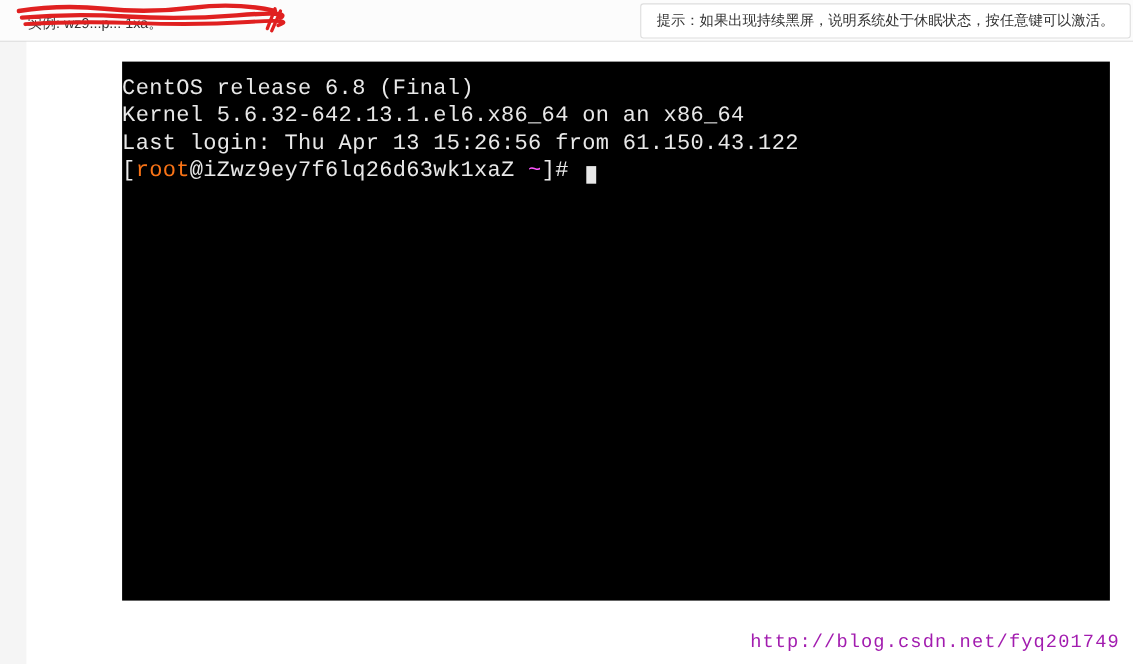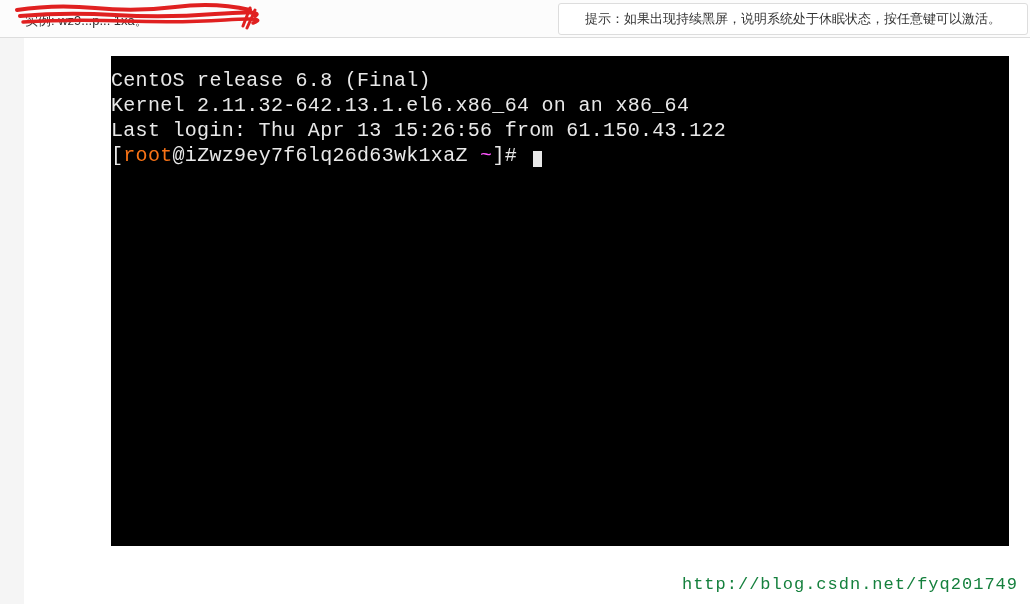--- a/index.html
+++ b/index.html
@@ -38,21 +38,21 @@
       top: -2px;
       left: -5px;
       width: 250px;
       height: 34px;
       pointer-events: none;
     }
     .hint-box {
       background: #fff;
       border: 1px solid #ddd;
       border-radius: 3px;
-      padding: 6px 26px;
+      padding: 6px 14px;
       font-size: 13px;
       color: #333;
       margin-right: 2px;
     }
     .content-area {
       position: absolute;
       top: 38px;
       left: 24px;
       right: 0;
       bottom: 0;
@@ -83,21 +83,21 @@
       width: 9px;
       height: 16px;
       background: #e8e8e8;
       vertical-align: text-bottom;
       margin-left: 4px;
     }
     .watermark {
       position: absolute;
       bottom: 10px;
       right: 12px;
-      color: #15803d;
+      color: #a21caf;
       font-family: "Courier New", monospace;
       font-size: 17px;
       letter-spacing: 1px;
     }
   </style>
 </head>
 <body>
 
 <div class="header">
   <div class="header-left">
@@ -108,21 +108,21 @@
       <path d="M8 20 Q 55 17, 110 19 T 210 18 T 238 21" stroke="#e02020" stroke-width="3.5" fill="none" stroke-linecap="round"></path>
       <path d="M235 6 L 228 24 M 240 8 L 232 26" stroke="#e02020" stroke-width="3" fill="none" stroke-linecap="round"></path>
     </svg>
   </div>
   <div class="hint-box">提示：如果出现持续黑屏，说明系统处于休眠状态，按任意键可以激活。</div>
 </div>
 
 <div class="content-area">
   <div class="terminal">
     <div class="terminal-line">CentOS release 6.8 (Final)</div>
-    <div class="terminal-line">Kernel 2.11.32-642.13.1.el6.x86_64 on an x86_64</div>
+    <div class="terminal-line">Kernel 5.6.32-642.13.1.el6.x86_64 on an x86_64</div>
     <div class="terminal-line"></div>
     <div class="terminal-line">Last login: Thu Apr 13 15:26:56 from 61.150.43.122</div>
     <div class="terminal-line"></div>
     <div class="terminal-line"></div>
     <div class="terminal-line"><span>[</span><span class="root-user">root</span><span>@iZwz9ey7f6lq26d63wk1xaZ </span><span class="tilde">~</span><span>]# </span><span class="cursor"></span></div>
   </div>
   <div class="watermark">http://blog.csdn.net/fyq201749</div>
 </div>
 
 </body></html>

